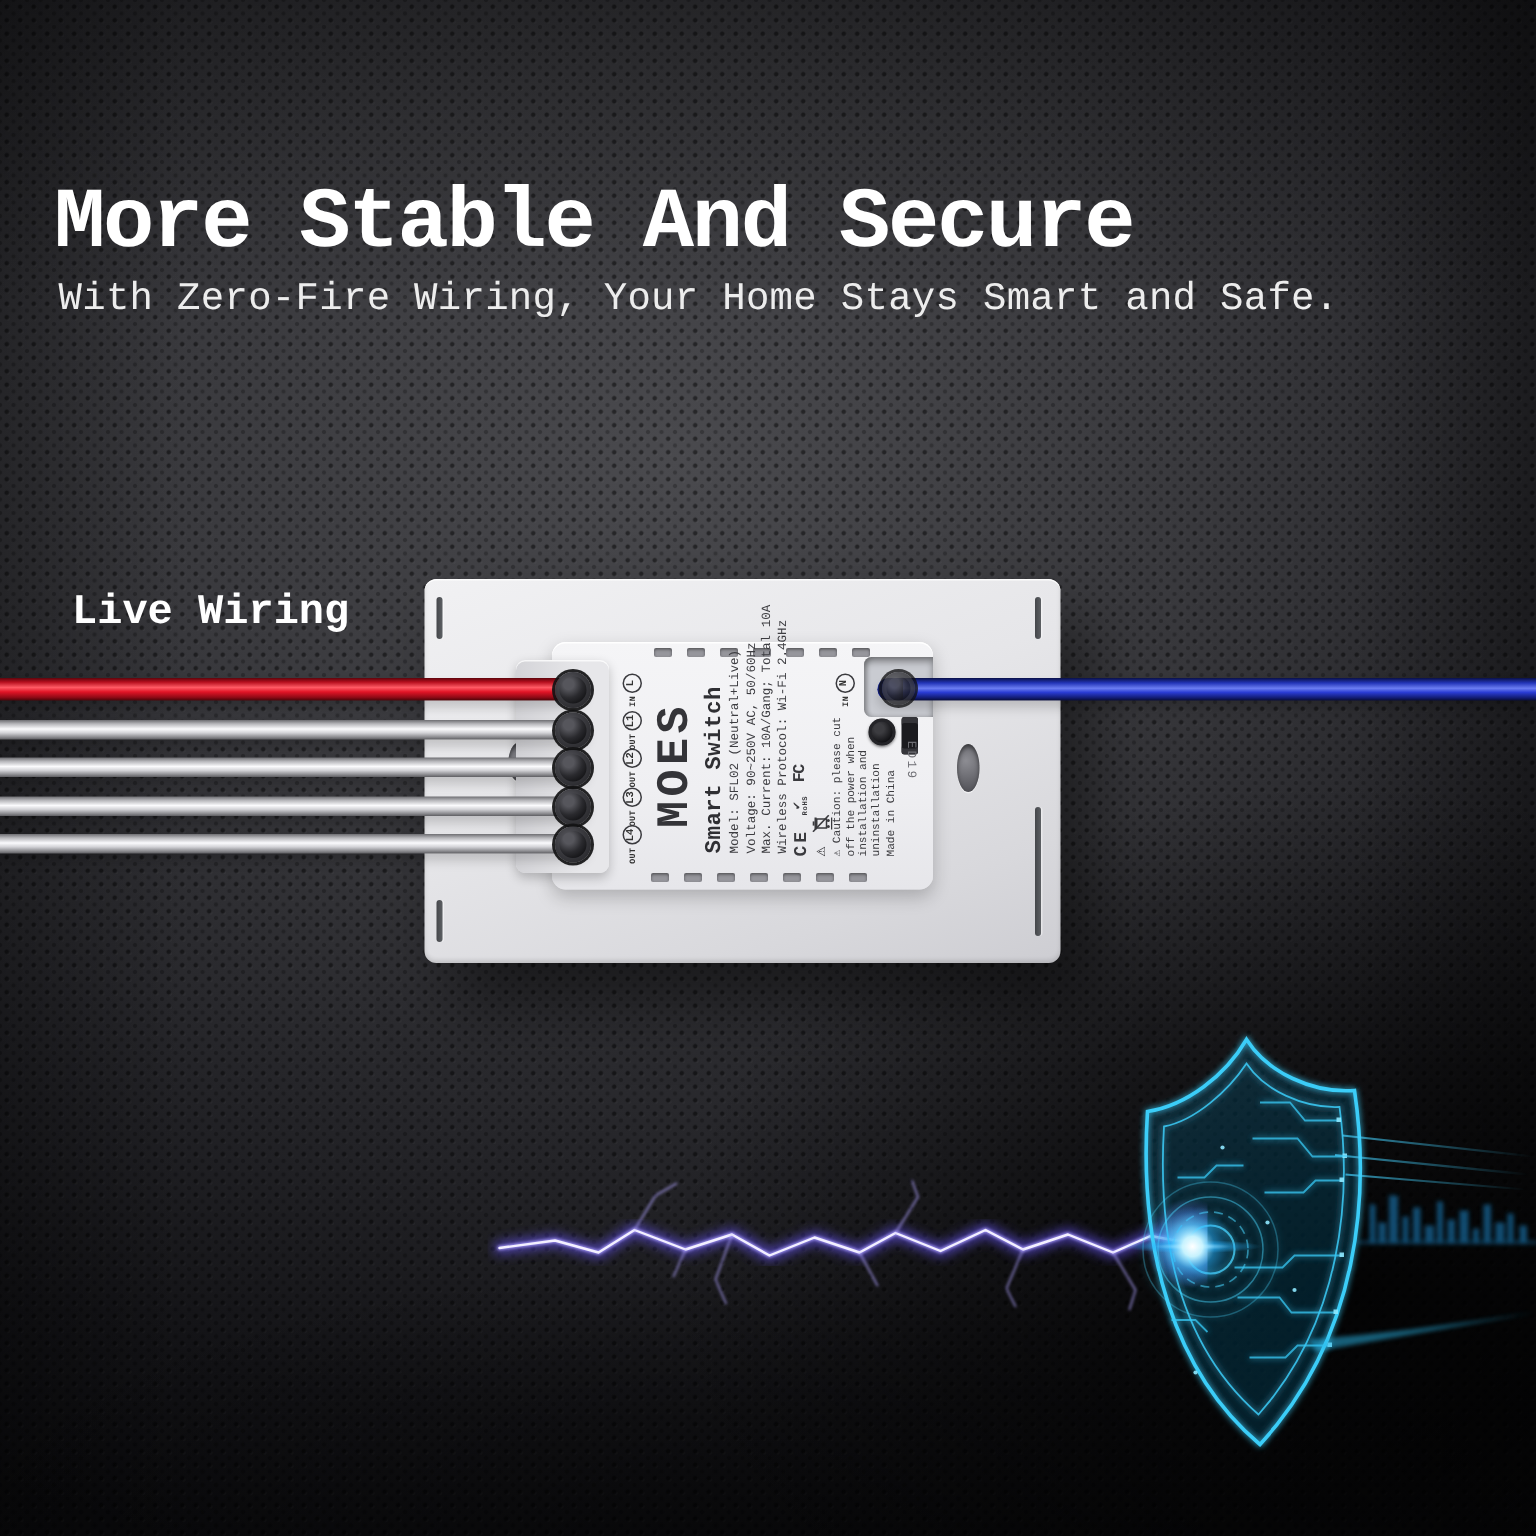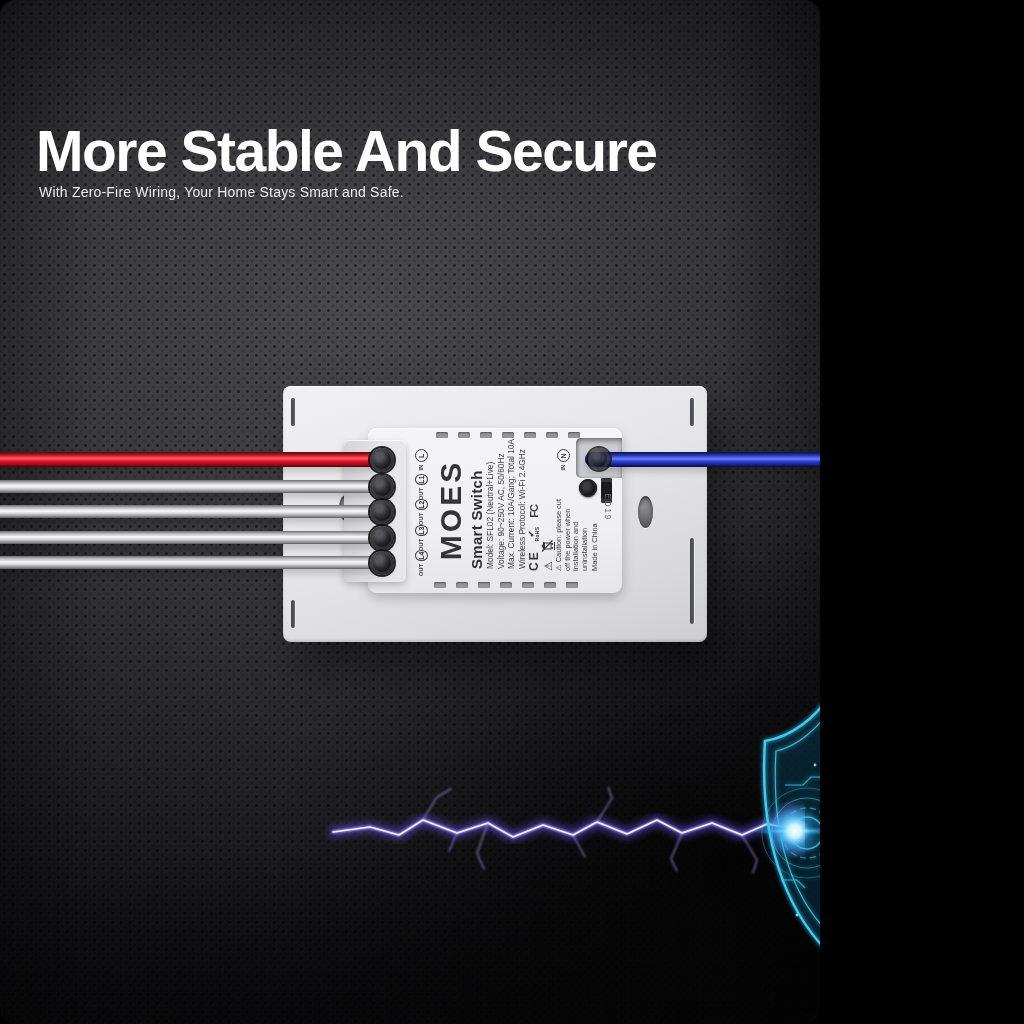--- a/index.html
+++ b/index.html
@@ -1,41 +1,40 @@
 <!DOCTYPE html>
 <html><head>
 <meta charset="utf-8">
 <style>
   html,body{margin:0;padding:0;background:#000;}
   *{box-sizing:border-box;}
   #stage{
-    position:relative;width:820px;height:1024px;overflow:hidden;
-    font-family:Liberation Sans, sans-serif;
+    position:relative;width:1024px;height:1024px;overflow:hidden;
+    font-family:Liberation Mono, monospace;
     background:radial-gradient(1000px 760px at 44% 30%, #4a4a4e 0%, #39393d 35%, #242428 62%, #121215 85%, #0a0a0c 100%);
-    border-radius:16px;
   }
   .bg-dots{position:absolute;inset:0;z-index:0;pointer-events:none;
     background-image:
       radial-gradient(circle, rgba(0,0,0,0.85) 1.1px, transparent 1.9px),
       radial-gradient(circle, rgba(0,0,0,0.45) 1px, transparent 1.7px),
       radial-gradient(circle, rgba(255,255,255,0.05) 1px, transparent 1.5px);
     background-size:9px 9px,9px 9px,9px 9px;
     background-position:0 0,4.5px 4.5px,1px 1px;opacity:.55;}
   .bg-vignette{position:absolute;inset:0;z-index:1;pointer-events:none;
     background:
       radial-gradient(700px 520px at 88% 84%, rgba(0,0,0,0.82), transparent 65%),
       radial-gradient(900px 320px at 50% 104%, rgba(0,0,0,0.5), transparent 70%),
       linear-gradient(to bottom, rgba(0,0,0,0.32), transparent 20%),
       linear-gradient(to right, rgba(0,0,0,0.25), transparent 12%, transparent 88%, rgba(0,0,0,0.3));}
 
   
   .title{position:absolute;left:36px;top:118px;z-index:2;color:#fff;
     font-size:57px;font-weight:700;letter-spacing:-1.5px;white-space:nowrap;}
   .subtitle{position:absolute;left:39px;top:184px;z-index:2;color:#ededed;
-    font-size:14px;font-weight:400;letter-spacing:.2px;white-space:nowrap;}
+    font-size:26px;font-weight:400;letter-spacing:.2px;white-space:nowrap;}
   .wire-label{position:absolute;top:393px;z-index:2;color:#fff;font-size:28px;font-weight:600;white-space:nowrap;}
   .wire-label.live{left:48px;}
   .wire-label.neutral{left:790px;}
 
   
   .plate{position:absolute;left:283px;top:386px;width:424px;height:256px;z-index:3;border-radius:8px;
     background:linear-gradient(160deg,#f1f1f3 0%,#e6e6e9 45%,#d8d8dc 80%,#cdcdd2 100%);
     box-shadow:18px 26px 46px rgba(0,0,0,.5), inset 0 1px 0 rgba(255,255,255,.85), inset 0 -2px 3px rgba(0,0,0,.12);}
   .plate-slot{position:absolute;width:4px;background:linear-gradient(90deg,#44464a,#5d6064);border-radius:2px;
     box-shadow:1px 0 0 rgba(255,255,255,.45);}
@@ -117,20 +116,21 @@
 </head>
 <body>
 
 <div id="stage">
   <div class="bg-dots"></div>
   <div class="bg-vignette"></div>
 
   <div class="title">More Stable And Secure</div>
   <div class="subtitle">With Zero-Fire Wiring, Your Home Stays Smart and Safe.</div>
 
+  <div class="wire-label live">Live Wiring</div>
 
   <div class="plate">
     <div class="plate-slot slot-lt"></div>
     <div class="plate-slot slot-lb"></div>
     <div class="plate-slot slot-rt"></div>
     <div class="plate-slot slot-rb"></div>
     <div class="plate-oval oval-left"></div>
     <div class="plate-oval oval-right"></div>
 
     <div class="module">

